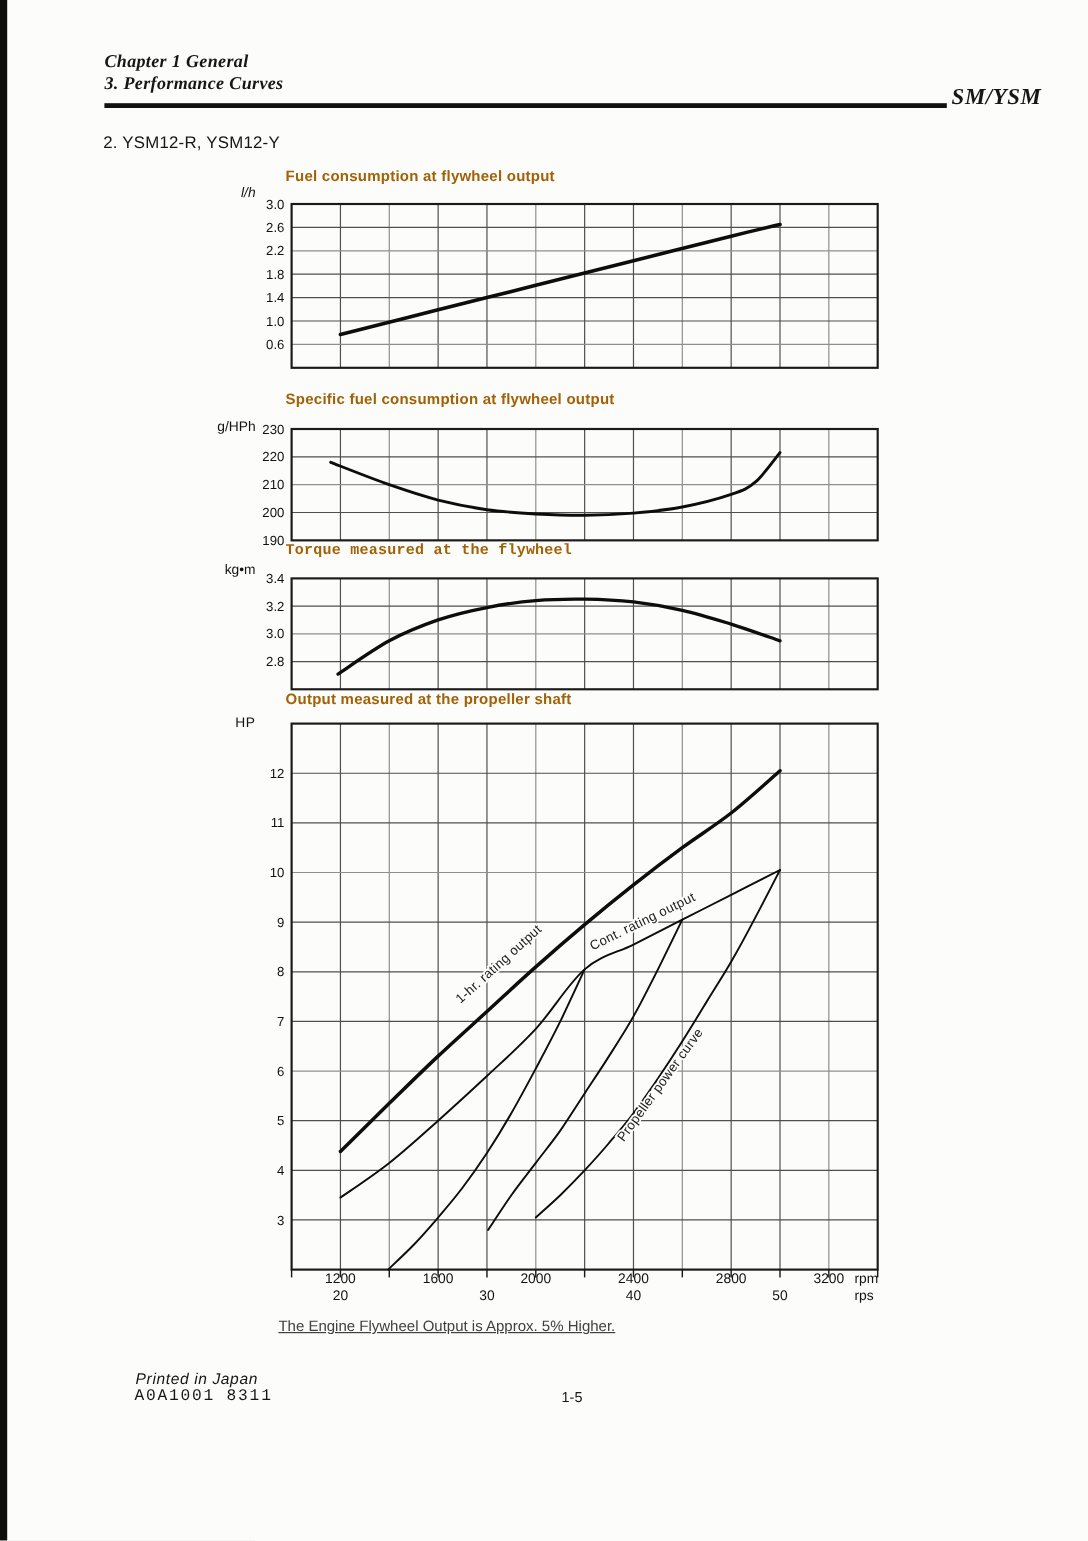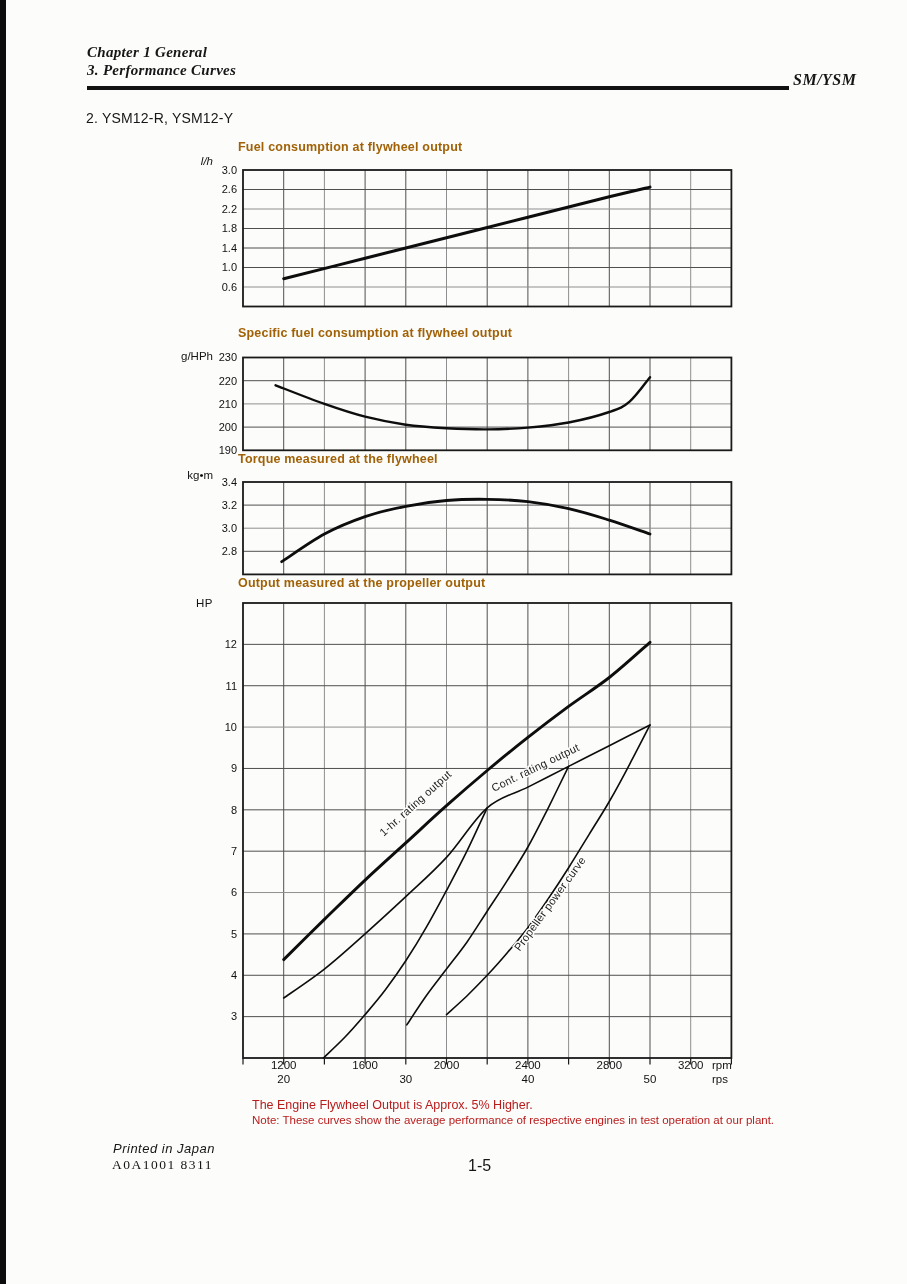--- a/index.html
+++ b/index.html
@@ -6,54 +6,54 @@
   #page{position:relative;width:907px;height:1284px;background:#fcfcfb;overflow:hidden;
         font-family:"Liberation Sans",sans-serif;color:#161616;}
   .scan-edge{position:absolute;left:0;top:0;width:6px;height:1284px;background:#0c0c0c;}
   .abs{position:absolute;}
   .hdr{left:87px;font-family:"Liberation Serif",serif;font-style:italic;font-weight:bold;
        font-size:15px;letter-spacing:.3px;}
   #hdr-line1{top:44px;}
   #hdr-line2{top:62px;}
   #hdr-rule{left:87px;top:86px;width:702px;height:4px;background:#111;}
   #manual-code{left:793px;top:71px;font-family:"Liberation Serif",serif;font-style:italic;
-       font-weight:bold;font-size:16px;letter-spacing:.5px;}
+       font-weight:bold;font-size:19px;letter-spacing:.5px;}
   #section-title{left:86px;top:110px;font-size:14px;font-weight:normal;letter-spacing:.2px;}
   .chart-title{left:238px;font-size:12.5px;font-weight:bold;letter-spacing:.2px;color:#a16207;}
-  #title-c1{top:140px;} #title-c2{top:326px;} #title-c3{top:452px;} #title-c4{top:576px;}
+  #title-c1{top:140px;} #title-c2{top:326px;} #title-c3{top:452px;font-family:Liberation Mono, monospace;} #title-c4{top:576px;}
   .unit{left:100px;width:113px;text-align:right;font-size:11.5px;color:#141414;}
   #unit-c1{top:155px;font-style:italic;}
   #unit-c2{top:350px;} #unit-c3{top:469px;} #unit-c4{top:597px;letter-spacing:.5px;text-align:right;}
   #plot-svg{left:0;top:0;}
-  .note{left:252px;color:#b91c1c;}
+  .note{left:232px;color:#404040;text-decoration:underline;}
   #note-line1{top:1098px;font-size:12.5px;}
   #note-line2{top:1114px;font-size:11.5px;}
   #footer-printed{left:113px;top:1141px;font-family:Liberation Sans, sans-serif;font-style:italic;
        font-size:13px;letter-spacing:.5px;}
-  #footer-code{left:112px;top:1157px;font-family:Liberation Serif, serif;font-size:13.5px;
+  #footer-code{left:112px;top:1157px;font-family:Liberation Mono, monospace;font-size:13.5px;
        letter-spacing:1.5px;}
-  #page-number{left:468px;top:1157px;font-size:16px;}
+  #page-number{left:468px;top:1157px;font-size:12px;}
 </style>
 </head>
 <body>
 
 <div id="page">
   <div class="scan-edge"></div>
 
   <div class="abs hdr" id="hdr-line1">Chapter 1 General</div>
   <div class="abs hdr" id="hdr-line2">3. Performance Curves</div>
   <div class="abs" id="hdr-rule"></div>
   <div class="abs" id="manual-code">SM/YSM</div>
 
   <div class="abs" id="section-title">2. YSM12-R, YSM12-Y</div>
 
   <div class="abs chart-title" id="title-c1">Fuel consumption at flywheel output</div>
   <div class="abs chart-title" id="title-c2">Specific fuel consumption at flywheel output</div>
   <div class="abs chart-title" id="title-c3">Torque measured at the flywheel</div>
-  <div class="abs chart-title" id="title-c4">Output measured at the propeller output</div>
+  <div class="abs chart-title" id="title-c4">Output measured at the propeller shaft</div>
 
   <div class="abs unit" id="unit-c1">l/h</div>
   <div class="abs unit" id="unit-c2">g/HPh</div>
   <div class="abs unit" id="unit-c3">kg•m</div>
   <div class="abs unit" id="unit-c4">HP</div>
 
   <svg class="abs" id="plot-svg" width="907" height="1284" viewBox="0 0 907 1284">
       <g>
         <line x1="283.7" y1="170" x2="283.7" y2="306.5" stroke="#4f4f4f" stroke-width="1"></line>
         <line x1="324.4" y1="170" x2="324.4" y2="306.5" stroke="#8f8f8f" stroke-width="1"></line>
@@ -190,18 +190,17 @@
         <text x="527.9" y="1083" text-anchor="middle" fill="#111" font-size="11.5px" font-family="&quot;Liberation Sans&quot;,sans-serif">40</text>
         <text x="650" y="1083" text-anchor="middle" fill="#111" font-size="11.5px" font-family="&quot;Liberation Sans&quot;,sans-serif">50</text>
         <text x="712" y="1083" fill="#111" font-size="11.5px" font-family="&quot;Liberation Sans&quot;,sans-serif">rps</text>
         <text x="0" y="0" text-anchor="middle" fill="#1c1c1c" font-size="11px" letter-spacing="0.3px" font-family="&quot;Liberation Sans&quot;,sans-serif" paint-order="stroke" stroke="#fcfcfb" stroke-width="3" transform="translate(418,806) rotate(-42)">1-hr. rating output</text>
         <text x="0" y="0" text-anchor="middle" fill="#1c1c1c" font-size="11px" letter-spacing="0.3px" font-family="&quot;Liberation Sans&quot;,sans-serif" paint-order="stroke" stroke="#fcfcfb" stroke-width="3" transform="translate(537,771) rotate(-26)">Cont. rating output</text>
         <text x="0" y="0" text-anchor="middle" fill="#1c1c1c" font-size="11px" letter-spacing="0.3px" font-family="&quot;Liberation Sans&quot;,sans-serif" paint-order="stroke" stroke="#fcfcfb" stroke-width="3" transform="translate(553,906) rotate(-54)">Propeller power curve</text>
       </g>
     </svg>
 
   <div class="abs note" id="note-line1">The Engine Flywheel Output is Approx. 5% Higher.</div>
-  <div class="abs note" id="note-line2">Note: These curves show the average performance of respective engines in test operation at our plant.</div>
 
   <div class="abs" id="footer-printed">Printed in Japan</div>
   <div class="abs" id="footer-code">A0A1001 8311</div>
   <div class="abs" id="page-number">1-5</div>
 </div>
 
 </body></html>

